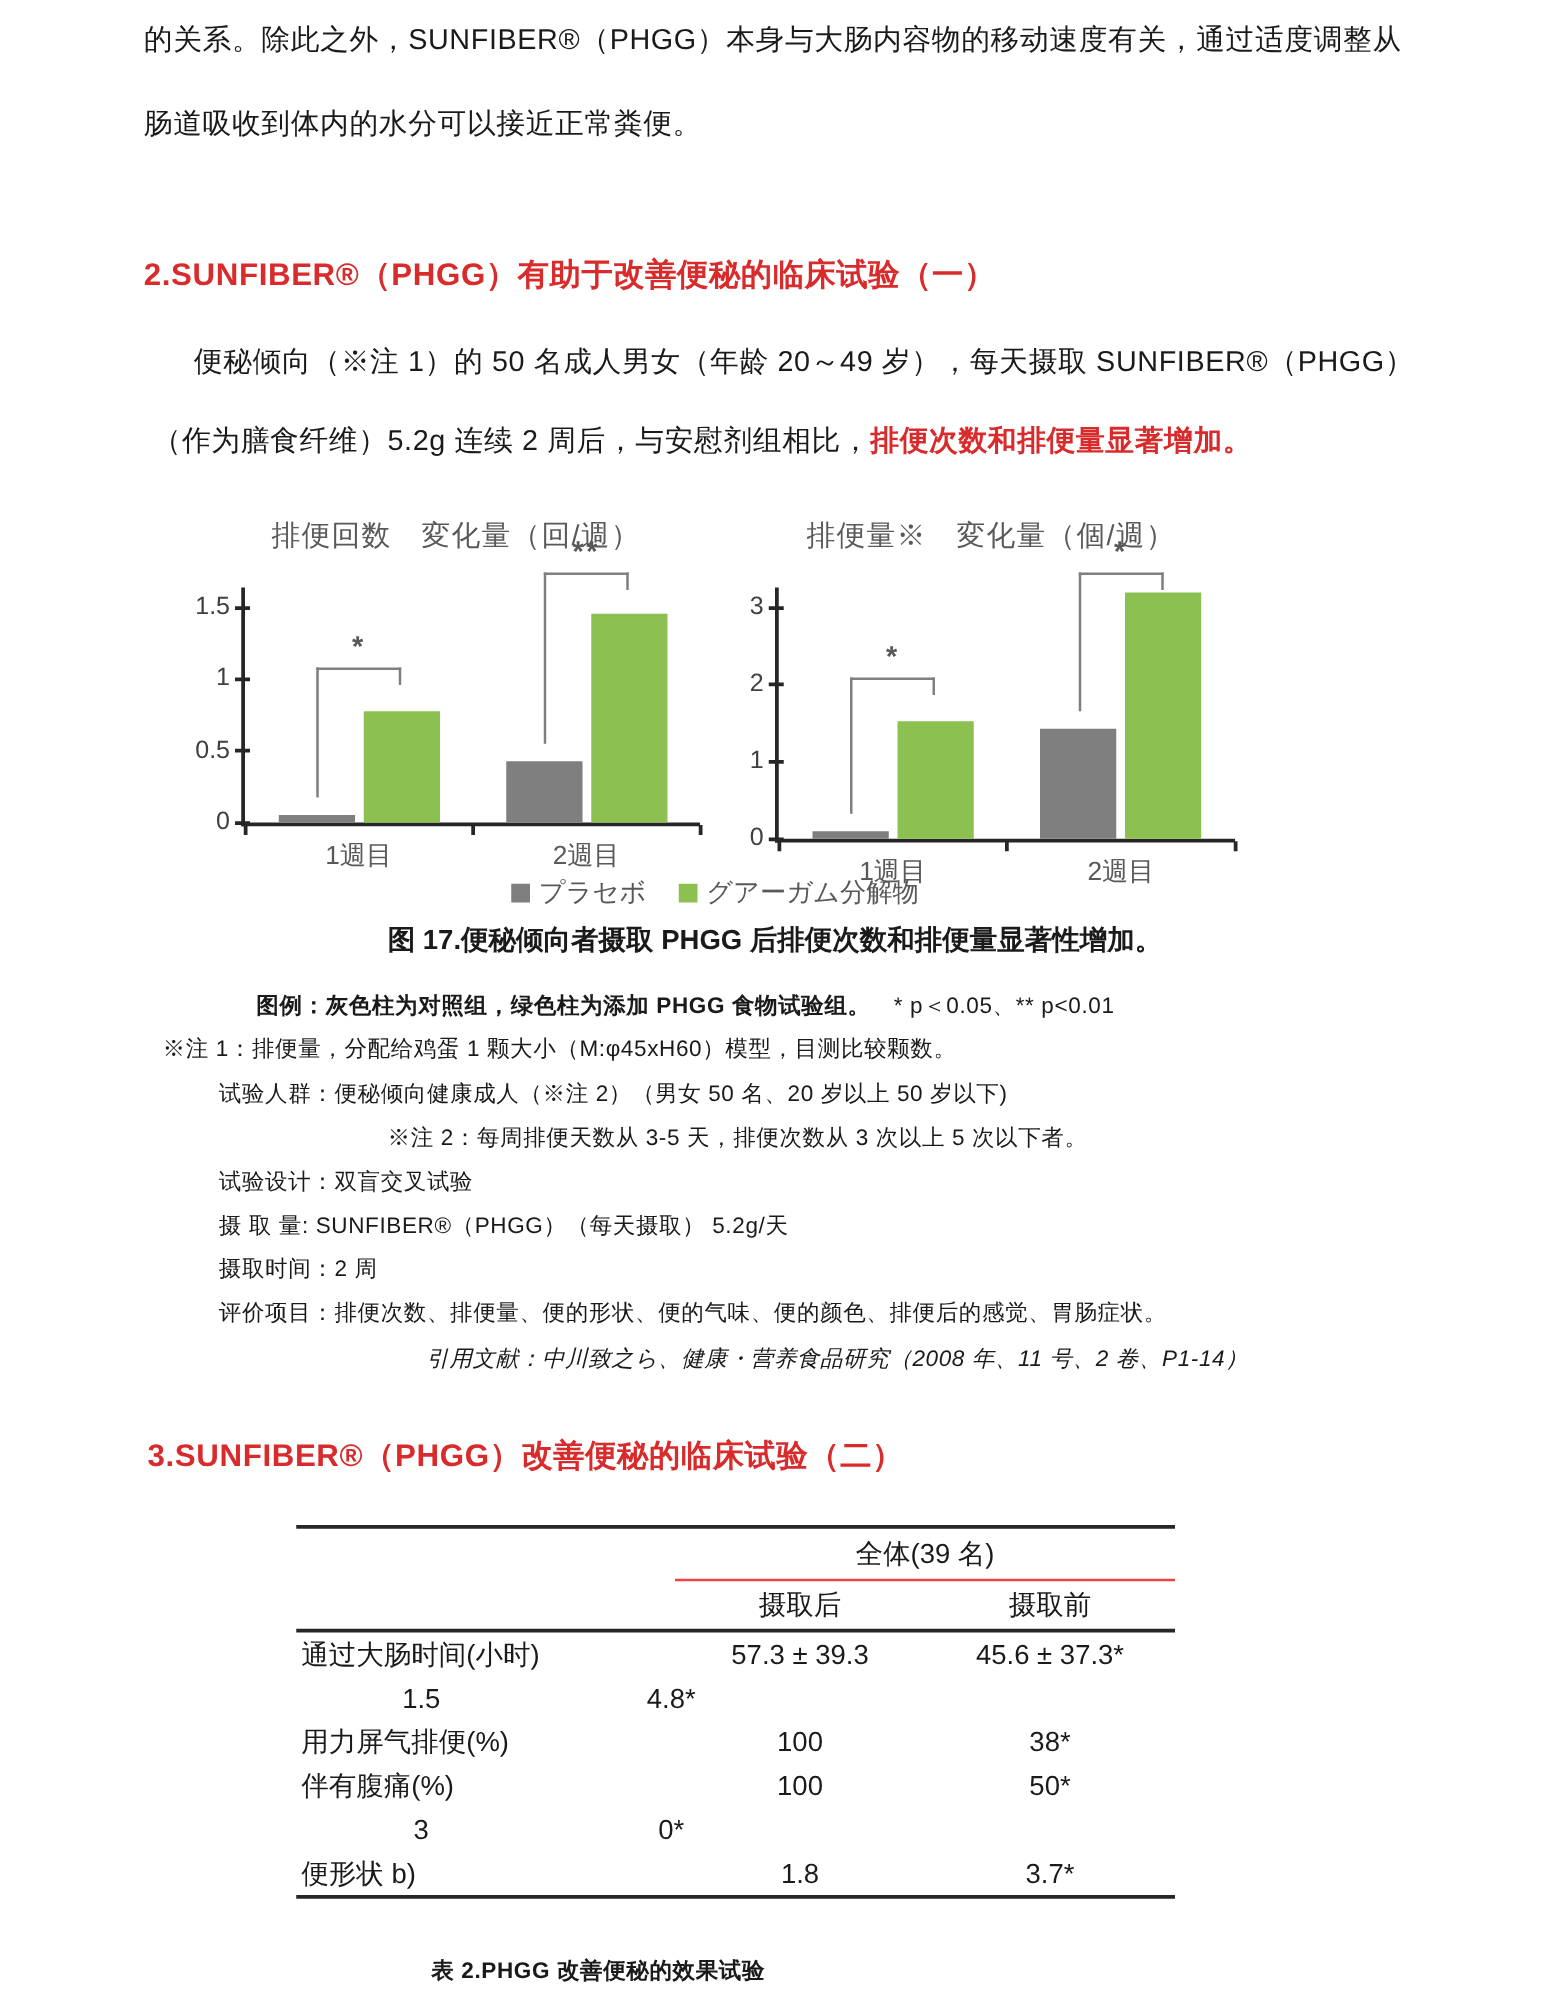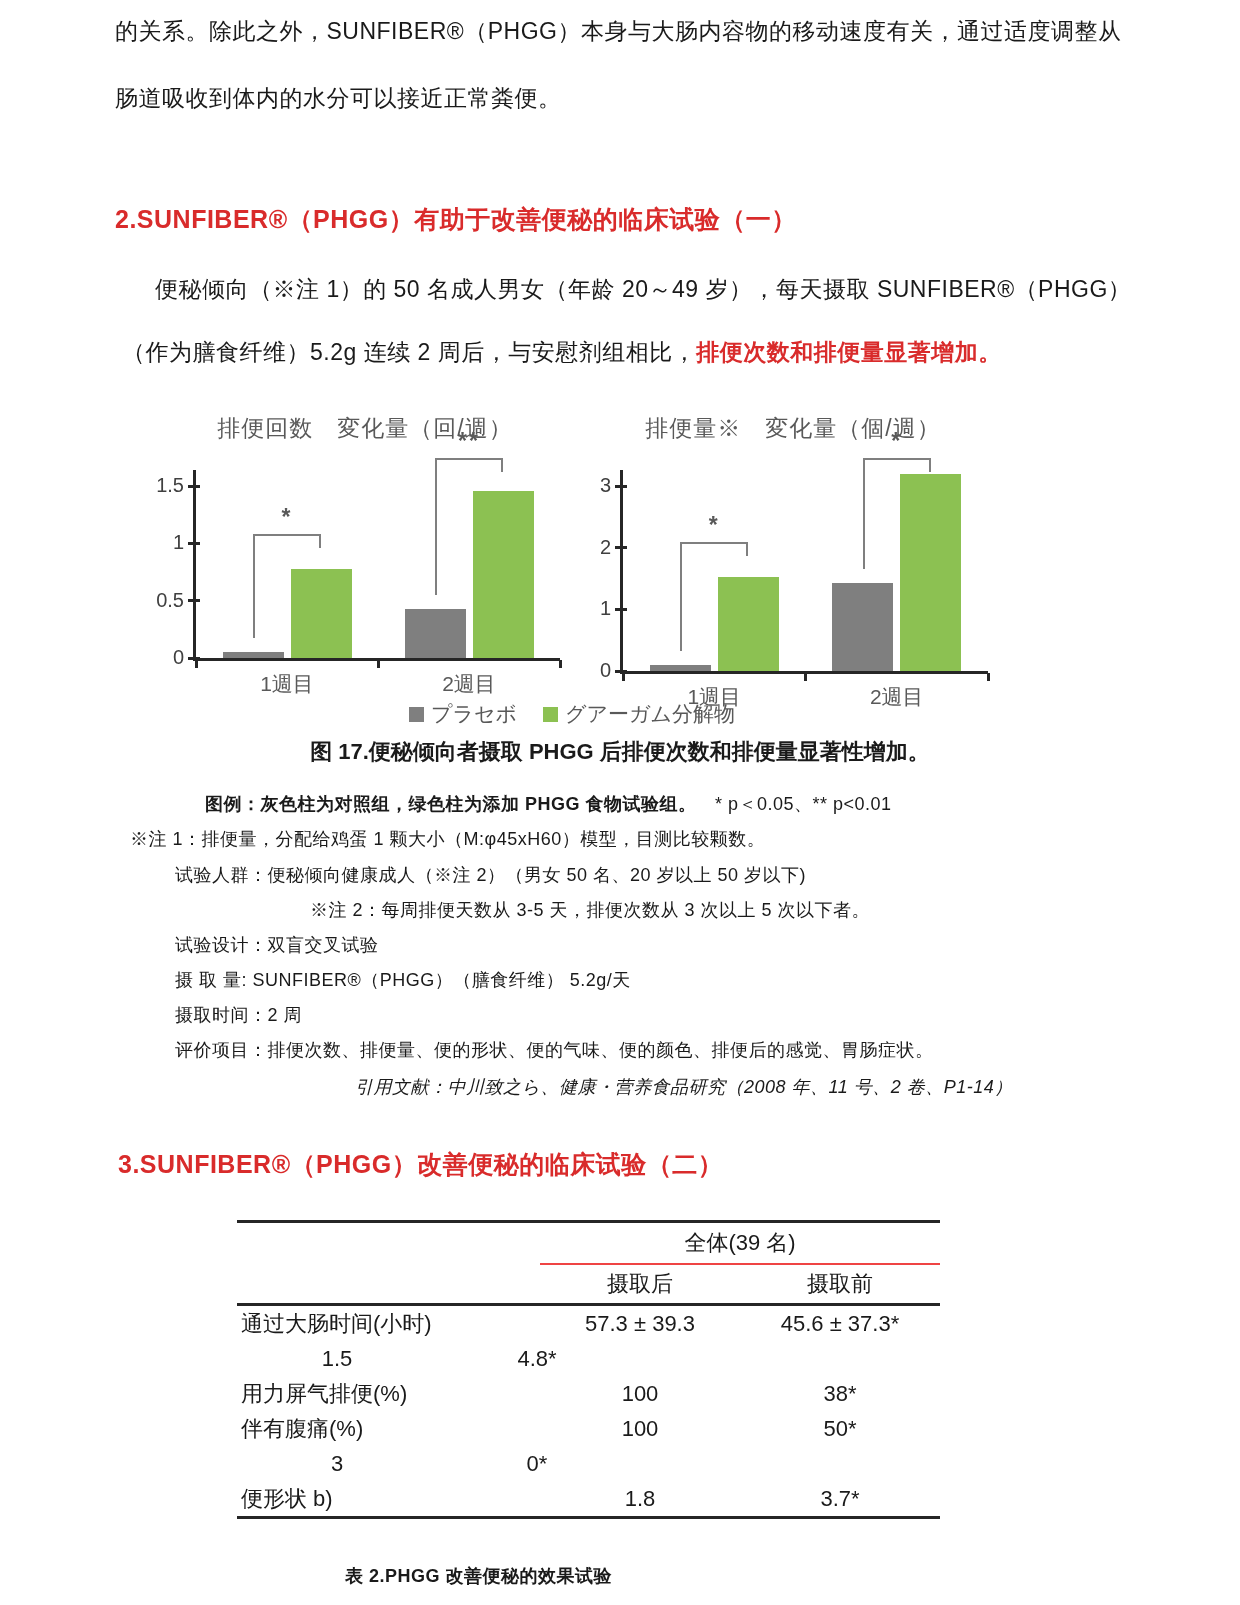--- a/index.html
+++ b/index.html
@@ -135,24 +135,24 @@
   </div>
 
 <div class="abs fig-caption" style="top:737px;">图 17.便秘倾向者摄取 PHGG 后排便次数和排便量显著性增加。</div>
 <div class="abs note-text" style="left:205px;top:772px;">
   <span class="bold">图例：灰色柱为对照组，绿色柱为添加 PHGG 食物试验组。</span><span>　* p＜0.05、** p&lt;0.01</span>
 </div>
 <div class="abs note-text" style="left:130px;top:807px;">※注 1：排便量，分配给鸡蛋 1 颗大小（M:φ45xH60）模型，目测比较颗数。</div>
 <div class="abs note-text" style="left:175px;top:843px;">试验人群：便秘倾向健康成人（※注 2）（男女 50 名、20 岁以上 50 岁以下)</div>
 <div class="abs note-text" style="left:310px;top:878px;">※注 2：每周排便天数从 3-5 天，排便次数从 3 次以上 5 次以下者。</div>
 <div class="abs note-text" style="left:175px;top:913px;">试验设计：双盲交叉试验</div>
-<div class="abs note-text" style="left:175px;top:948px;">摄 取 量: SUNFIBER®（PHGG）（膳食纤维） 5.2g/天</div>
+<div class="abs note-text" style="left:175px;top:948px;">摄 取 量: SUNFIBER®（PHGG）（每天摄取） 5.2g/天</div>
 <div class="abs note-text" style="left:175px;top:983px;">摄取时间：2 周</div>
 <div class="abs note-text" style="left:175px;top:1018px;">评价项目：排便次数、排便量、便的形状、便的气味、便的颜色、排便后的感觉、胃肠症状。</div>
-<div class="abs note-text italic" style="left:355px;top:1055px;">引用文献：中川致之ら、健康・营养食品研究（2008 年、11 号、2 卷、P1-14）</div>
+<div class="abs note-text italic" style="left:341px;top:1055px;">引用文献：中川致之ら、健康・营养食品研究（2008 年、11 号、2 卷、P1-14）</div>
 
 <div class="abs red-heading" style="left:118px;top:1148px;">3.SUNFIBER®（PHGG）改善便秘的临床试验（二）</div>
 
 <div class="rtable">
   <div class="grp-row">
     <div class="grp-cell">全体(39 名)</div>
   </div>
   <div class="hdr-row">
     <div class="hdr-spacer"></div>
     <div class="hdr-cell">摄取后</div>

